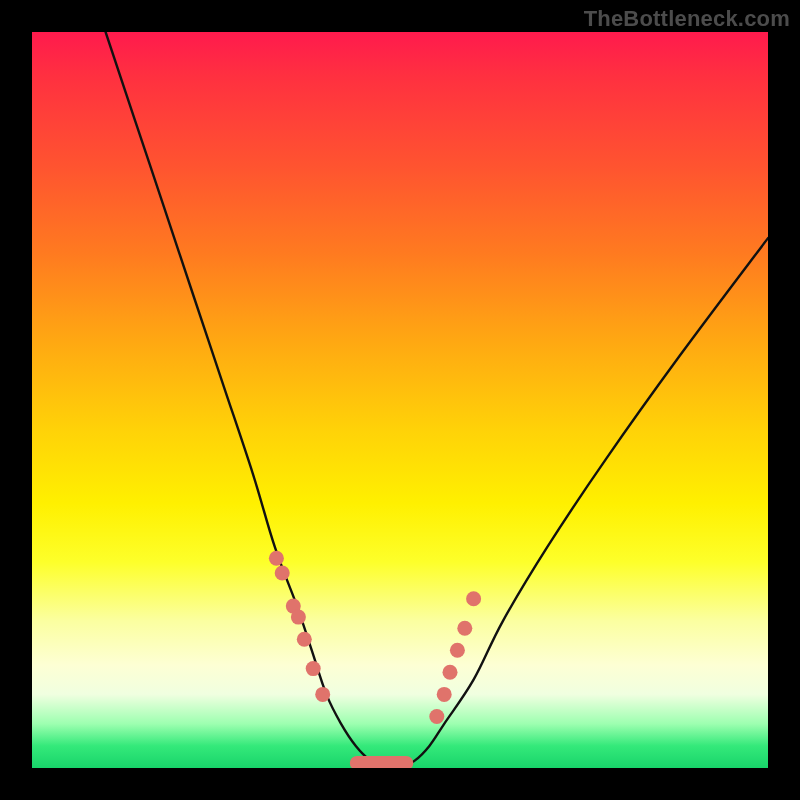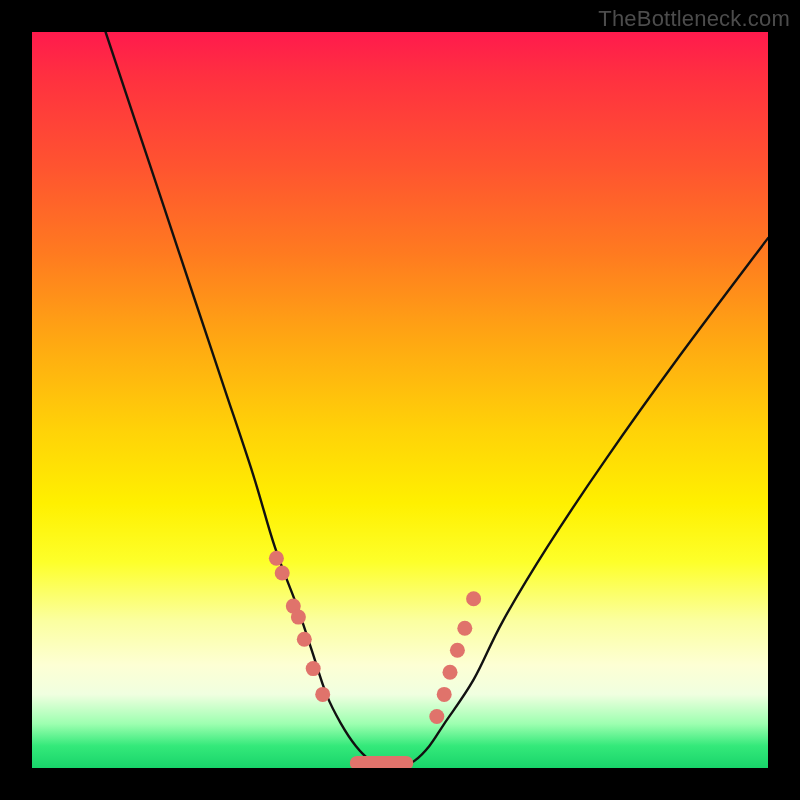--- a/index.html
+++ b/index.html
@@ -46,21 +46,21 @@
     width: 736px;
     height: 736px;
   }
   .watermark {
     position: absolute;
     top: 6px;
     right: 10px;
     color: #4c4c4c;
     font-size: 22px;
     letter-spacing: 0.2px;
-    font-weight: 400;
+    font-weight: 700;
     user-select: none;
   }
 </style>
 </head>
 <body>
 
 <div class="frame">
   <div class="plot-area">
     <svg class="curve" viewBox="0 0 736 736" preserveAspectRatio="none">
       <g id="svg-content">

